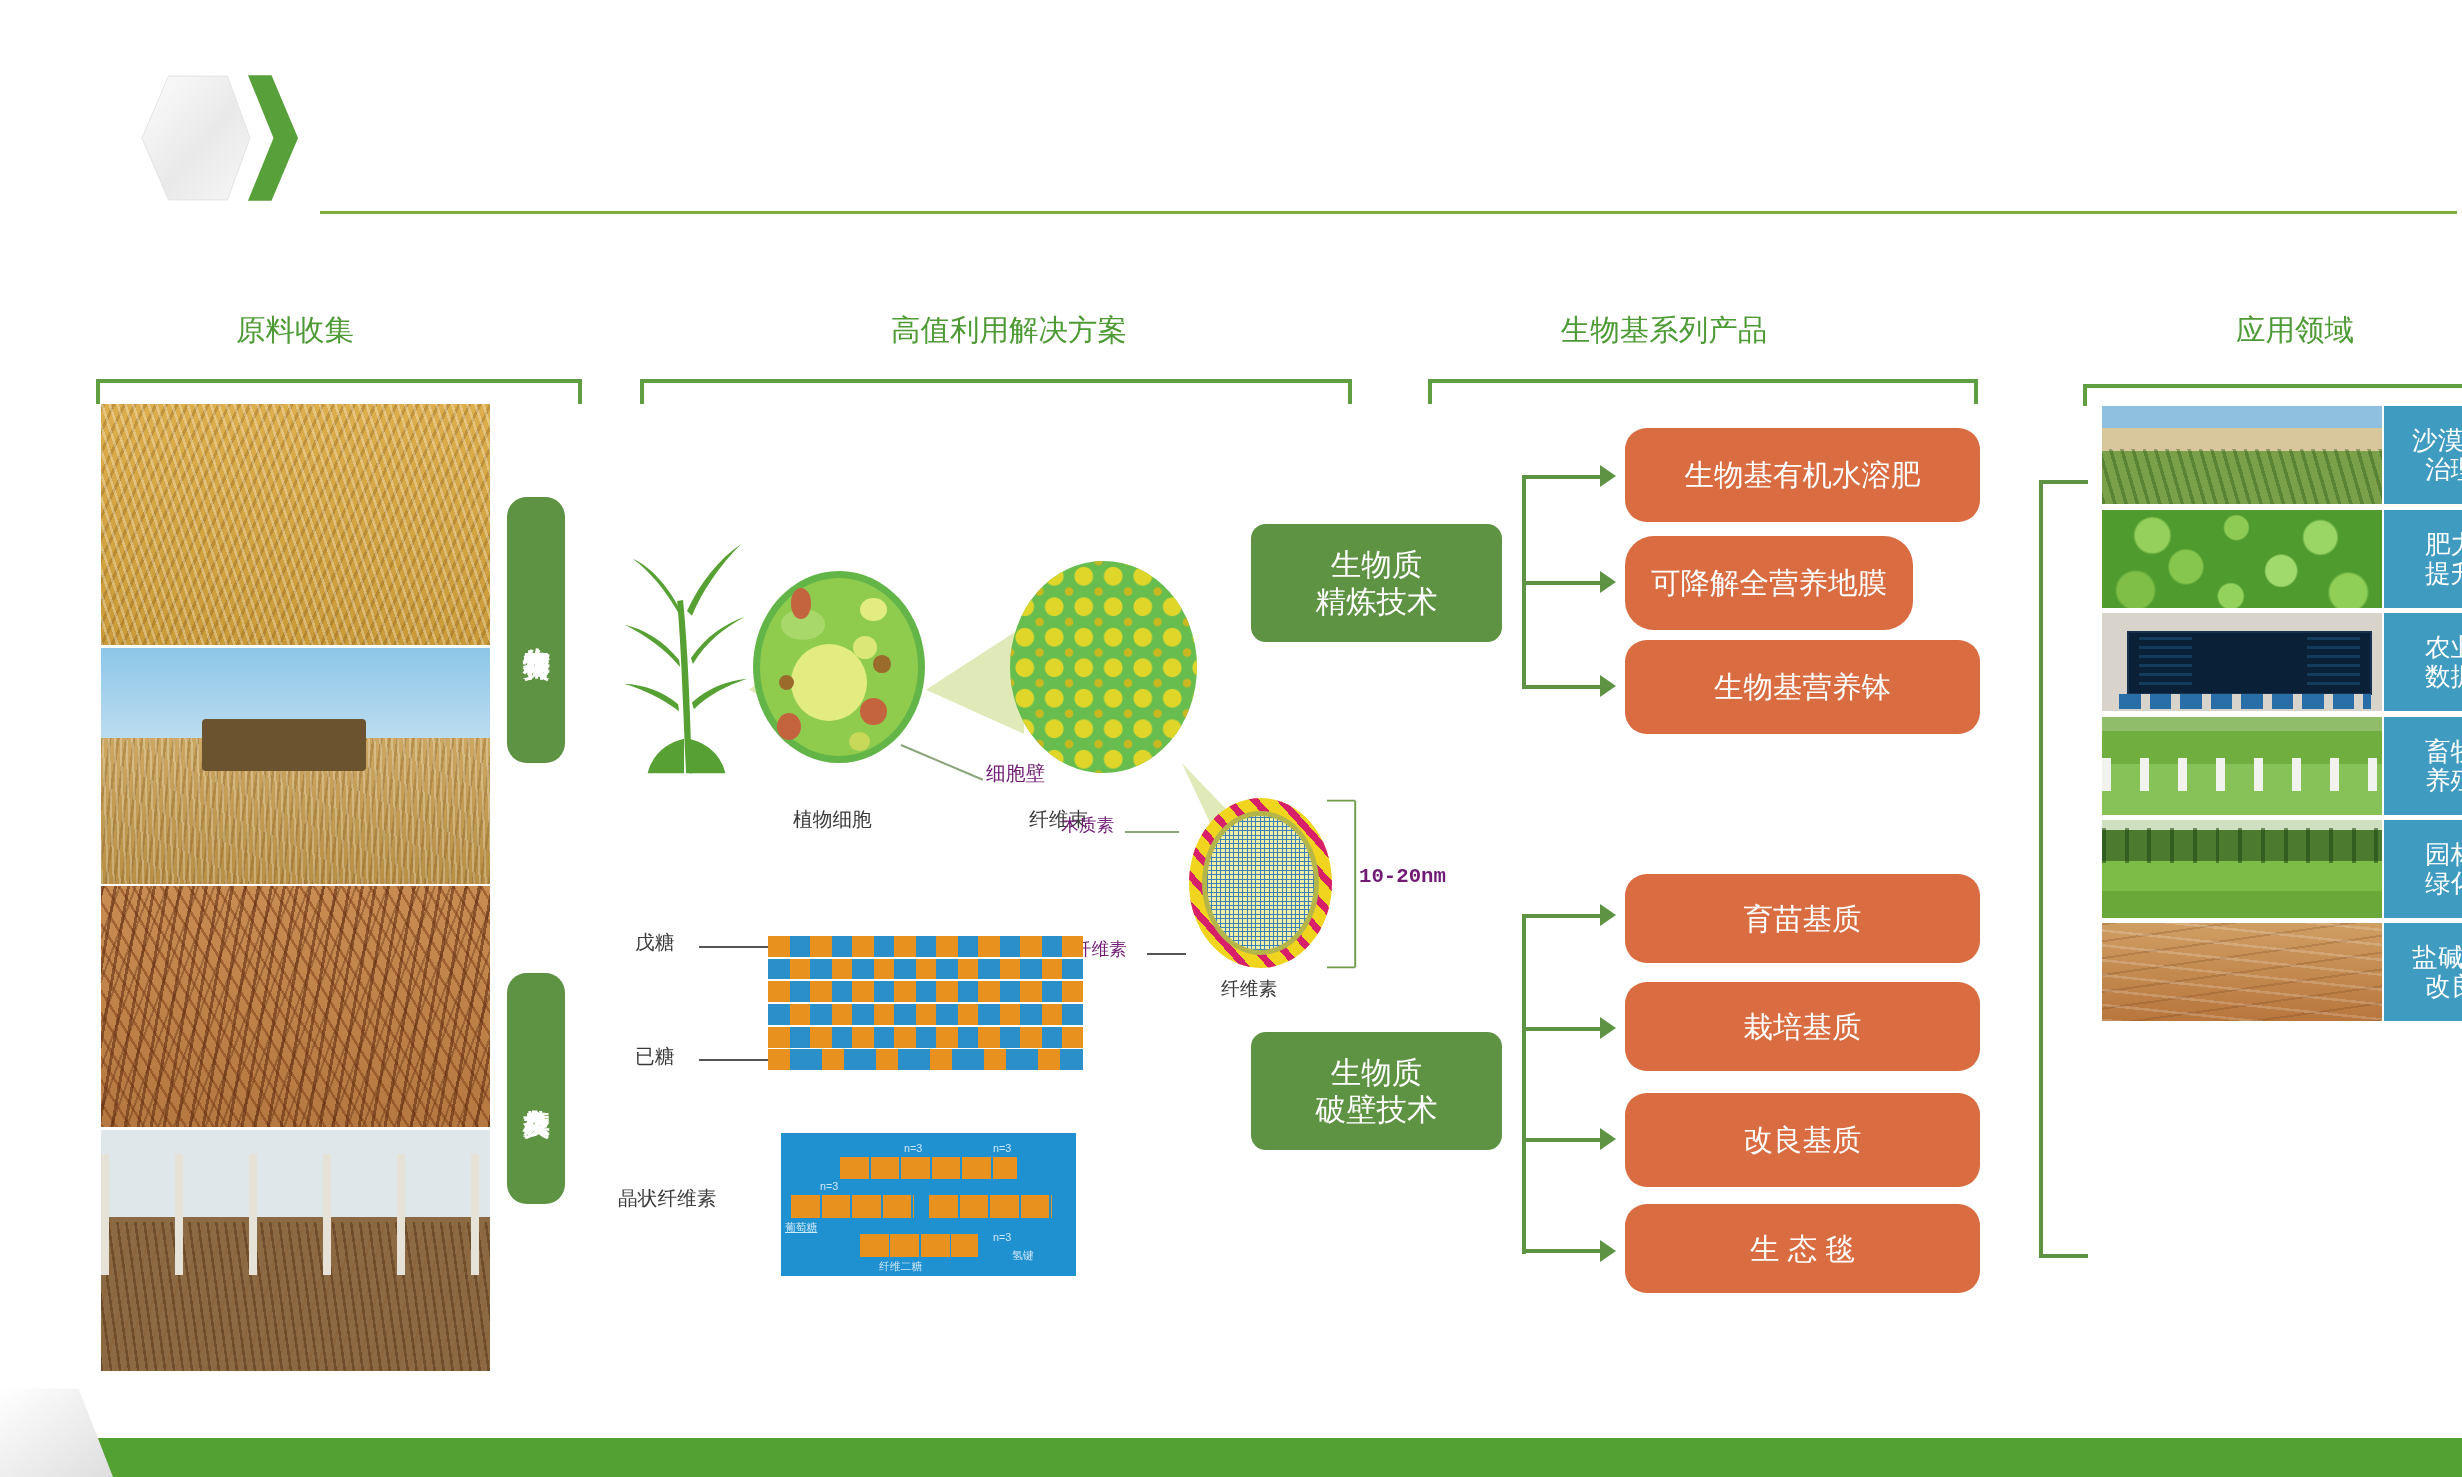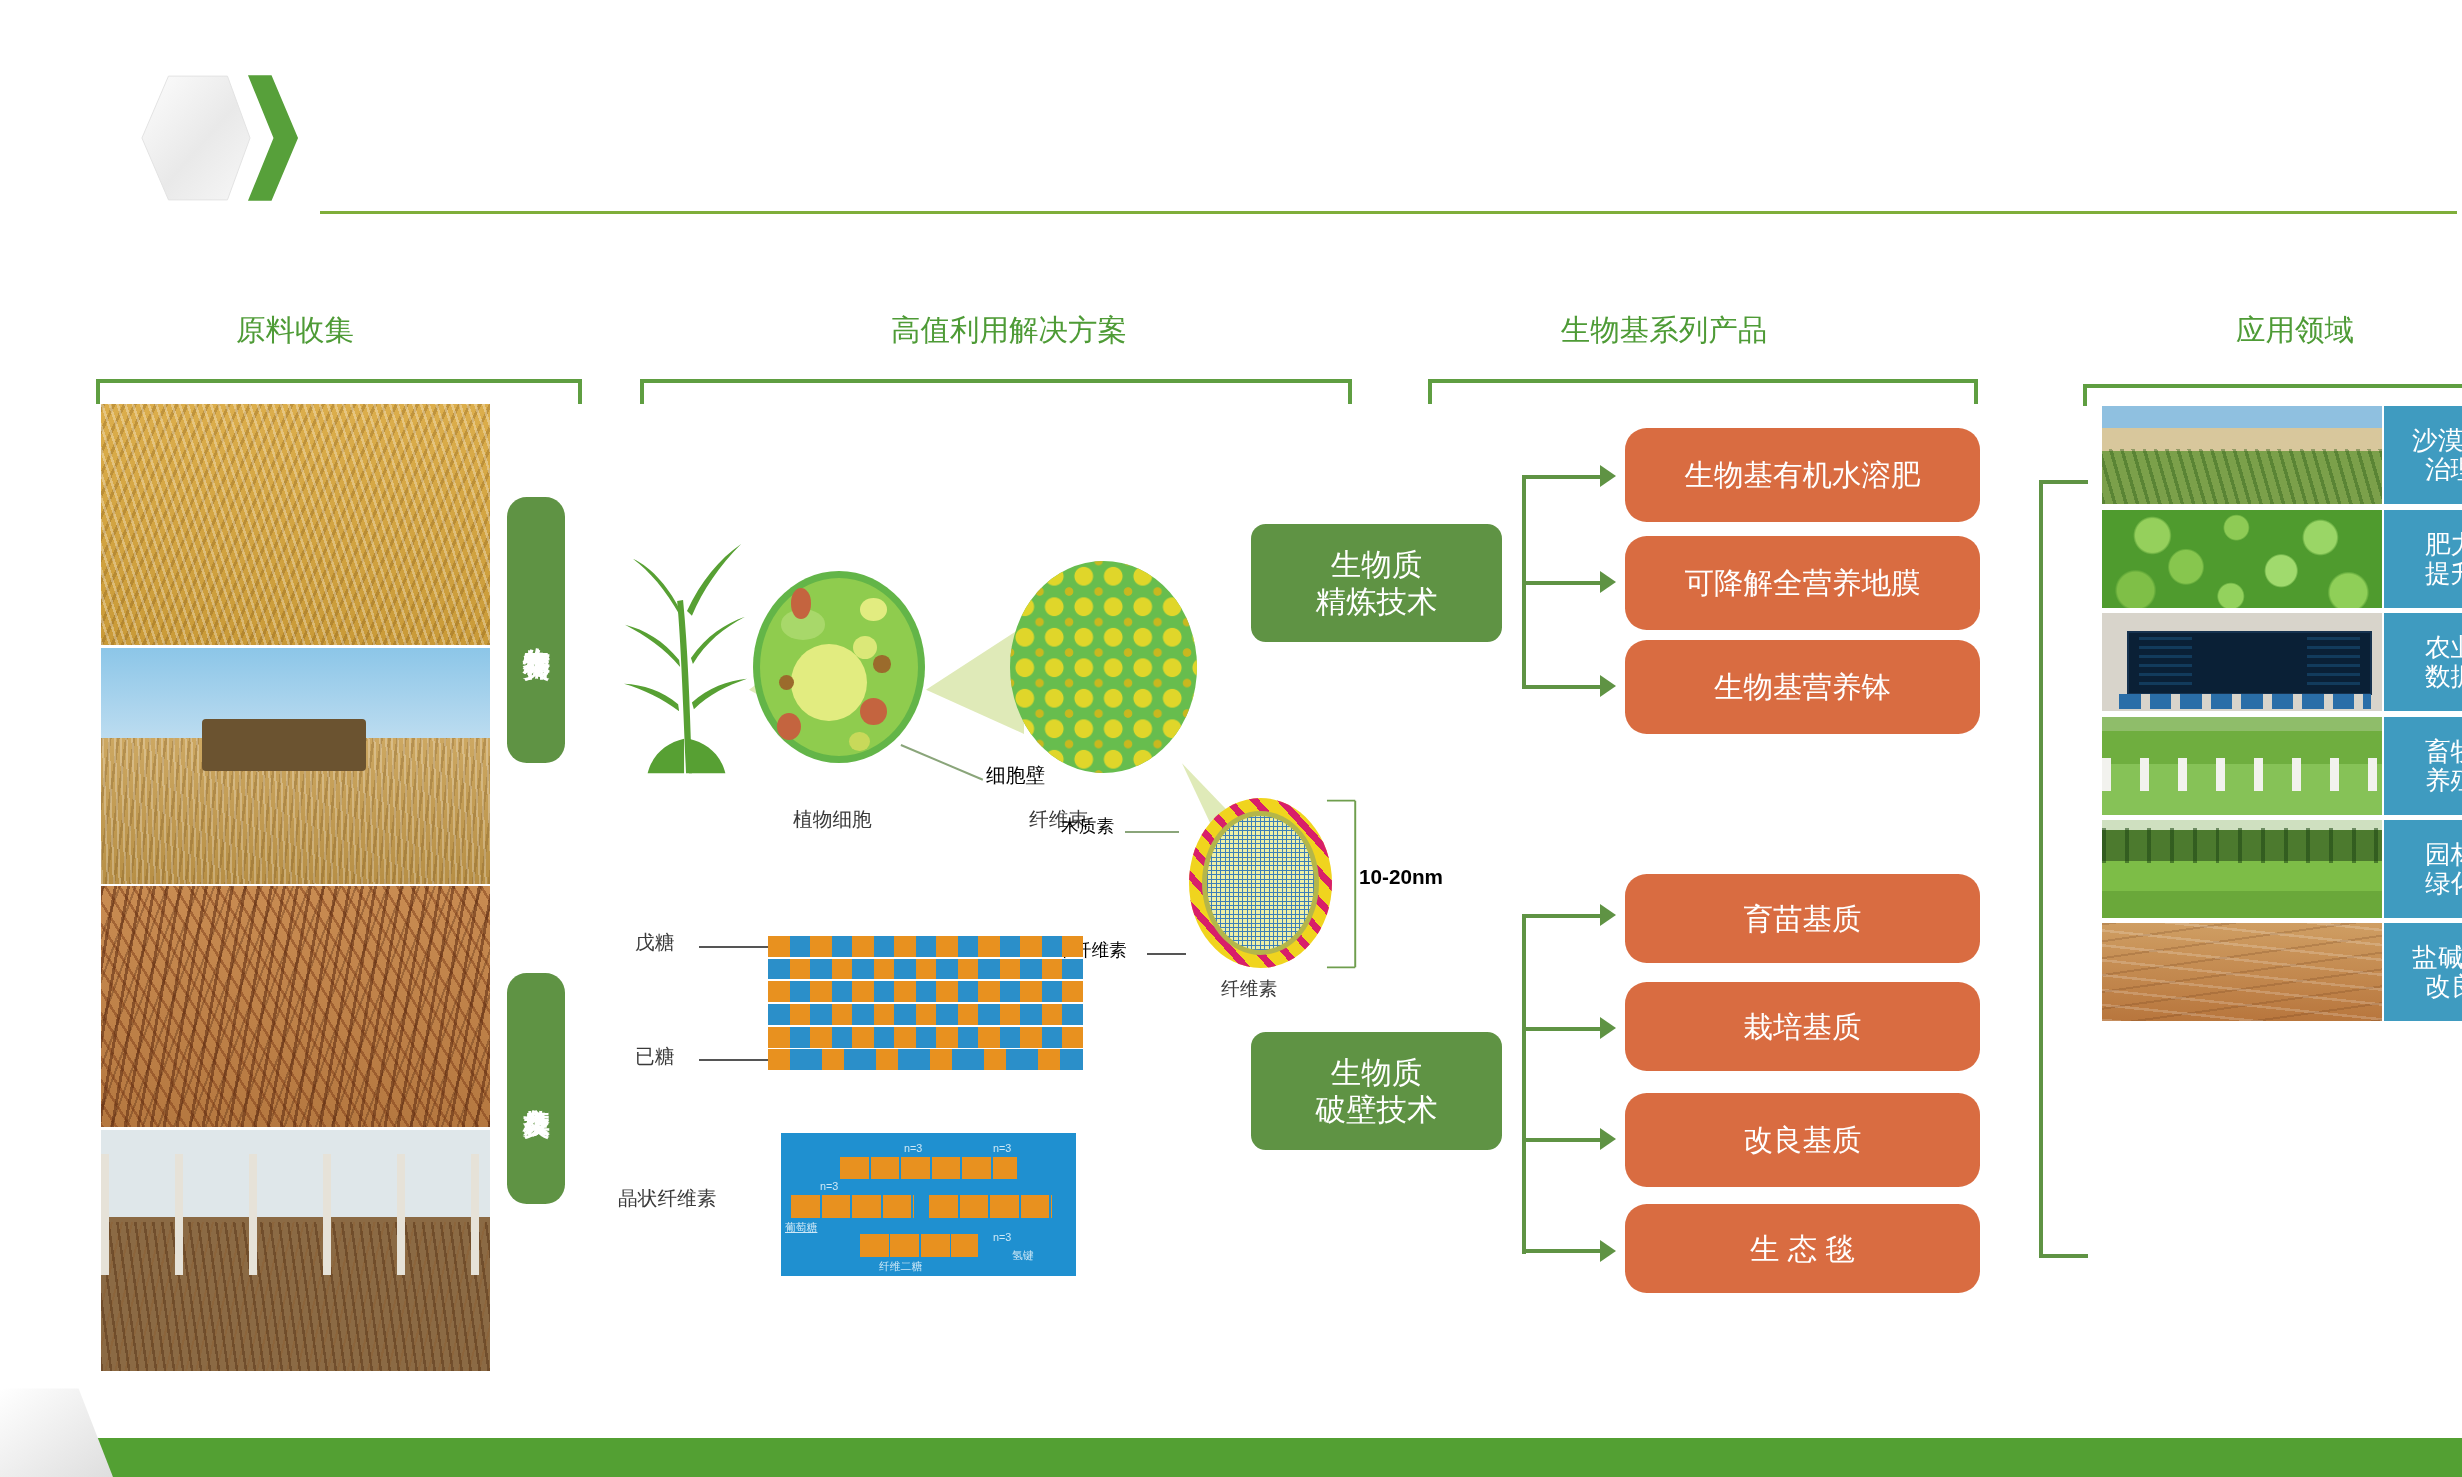--- a/index.html
+++ b/index.html
@@ -111,21 +111,21 @@
   .app-bar span{display:block;}
 
   
   .conn{position:absolute;background:#5f9344;}
   .arrow-head{position:absolute;width:0;height:0;
       border-top:11.8px solid transparent;border-bottom:11.8px solid transparent;
       border-left:16.7px solid #5f9344;}
 
   
   .sci-label{position:absolute;font-size:19.7px;color:#3a3a3a;white-space:nowrap;line-height:1;}
-  .sci-label.green{color:#000000;}
+  .sci-label.green{color:#701a75;font-family:Liberation Mono, monospace;}
   .leader{position:absolute;background:#8aa57a;height:1.5px;}
   .leader.dark{background:#555;}
 
   #plant-svg{position:absolute;left:618px;top:542px;width:138px;height:246px;}
   .beam{position:absolute;background:#d9e8b5;}
 
   .cell-circle{position:absolute;border-radius:50%;overflow:hidden;}
   .fiber-circle{position:absolute;border-radius:50%;overflow:hidden;}
 
   #sugar-block{position:absolute;left:768px;top:936px;width:315px;height:143px;}
@@ -328,21 +328,21 @@
 <div class="conn" style="left:1522px;top:914px;width:79px;height:3.9px;"></div>
 <div class="arrow-head" style="left:1600px;top:904px;"></div>
 <div class="conn" style="left:1522px;top:1027px;width:79px;height:3.9px;"></div>
 <div class="arrow-head" style="left:1600px;top:1017px;"></div>
 <div class="conn" style="left:1522px;top:1138px;width:79px;height:3.9px;"></div>
 <div class="arrow-head" style="left:1600px;top:1128px;"></div>
 <div class="conn" style="left:1522px;top:1249px;width:79px;height:3.9px;"></div>
 <div class="arrow-head" style="left:1600px;top:1240px;"></div>
 
 <div class="prod-pill" style="left:1625px;top:428px;width:355px;height:94px;">生物基有机水溶肥</div>
-<div class="prod-pill" style="left:1625px;top:536px;width:355px;height:94px;">可降解全营养地膜</div>
+<div class="prod-pill" style="left:1625px;top:536px;width:288px;height:94px;border-radius:29px;">可降解全营养地膜</div>
 <div class="prod-pill" style="left:1625px;top:640px;width:355px;height:94px;">生物基营养钵</div>
 
 <div class="prod-pill" style="left:1625px;top:874px;width:355px;height:89px;">育苗基质</div>
 <div class="prod-pill" style="left:1625px;top:982px;width:355px;height:89px;">栽培基质</div>
 <div class="prod-pill" style="left:1625px;top:1093px;width:355px;height:94px;">改良基质</div>
 <div class="prod-pill" style="left:1625px;top:1204px;width:355px;height:89px;">生 态 毯</div>
 
 <div class="conn" style="left:2039px;top:480px;width:4.4px;height:778px;"></div>
 <div class="conn" style="left:2039px;top:480px;width:49px;height:4.4px;"></div>
 <div class="conn" style="left:2039px;top:1254px;width:49px;height:4.4px;"></div>

